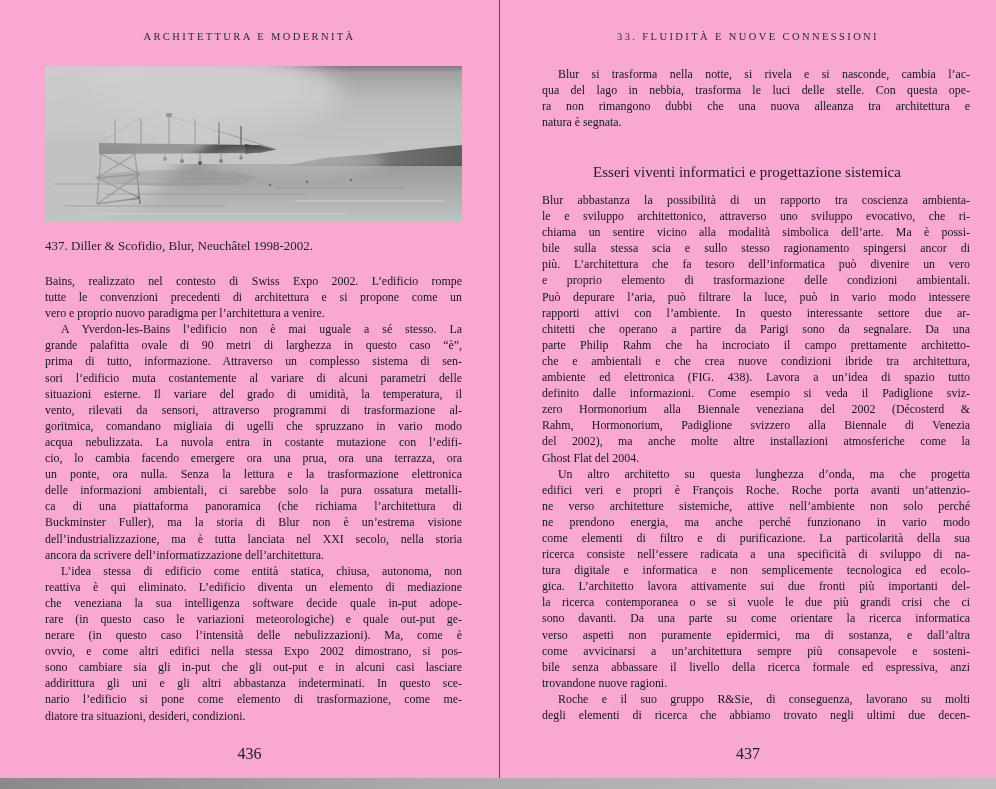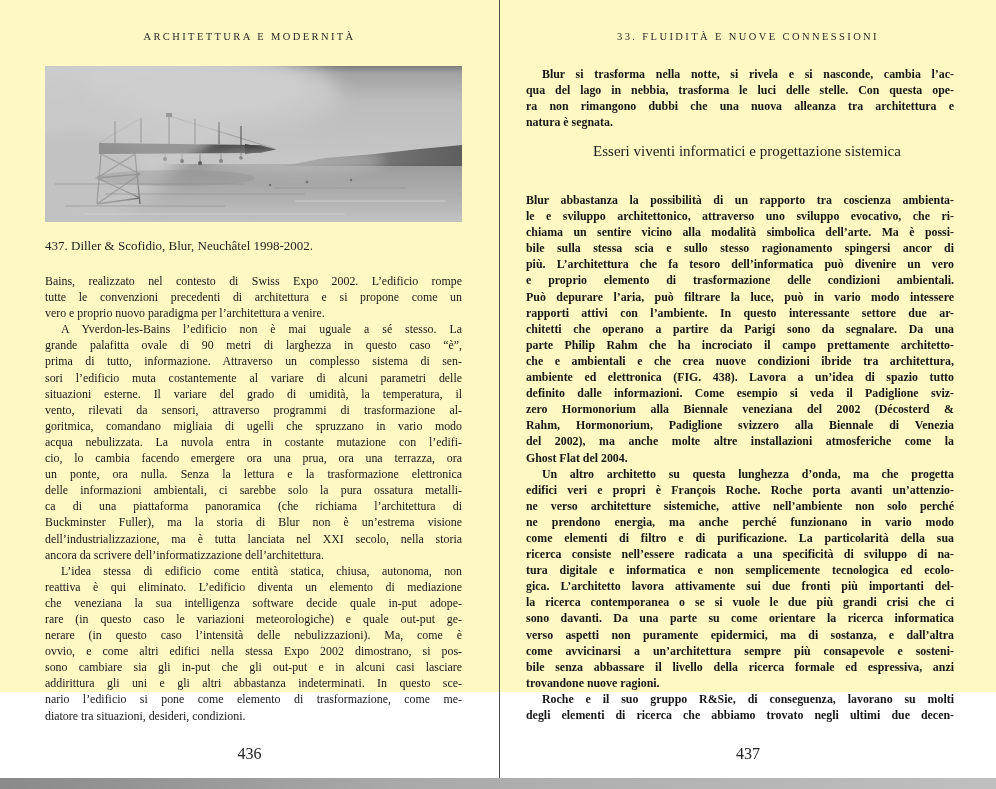--- a/index.html
+++ b/index.html
@@ -2,45 +2,45 @@
 <html><head>
 <meta charset="utf-8">
 <style>
   html,body { margin:0; padding:0; }
   body {
     width:996px; height:789px; position:relative;
     background:#ffffff; color:#1c1c1c;
     font-family:"Liberation Serif", serif;
     overflow:hidden;
   }
-  .page { position:absolute; top:0; height:692px; background:#fef9c3; }
+  .page { position:absolute; top:0; height:778px; background:#f9a8d4; }
   #left-page  { left:0;   width:499px; }
   #right-page { left:500px; width:496px; }
 
   .running-head {
     position:absolute; top:31px; left:0; width:100%;
     text-align:center; font-size:10.5px; letter-spacing:2.4px;
     color:#2a2a2a; font-variant:small-caps;
   }
   figure.photo { position:absolute; left:45px; top:66px; width:417px; height:156px; margin:0; }
   .caption { position:absolute; left:45px; top:238px; width:417px; font-size:13px; color:#222; }
 
   .body-text { position:absolute; font-size:11.9px; line-height:16.1px; color:#161616; }
   .left-col  { left:45px; top:273px; width:417px; }
-  .right-col { left:26px; width:428px;font-weight:bold; }
+  .right-col { left:42px; width:428px; }
   .rp-a { top:66px; }
   .rp-b { top:192px; }
 
   .para { margin:0; }
   .line { text-align:justify; text-align-last:justify; height:16.1px; overflow:hidden; }
   .line.endline { text-align-last:left; }
   .line.indent { text-indent:16px; }
 
   .section-heading {
-    position:absolute; top:143px; left:33px; width:428px; margin:0;
+    position:absolute; top:164px; left:33px; width:428px; margin:0;
     text-align:center; font-size:15px; font-weight:normal; color:#1c1c1c;
   }
   .folio {
     position:absolute; top:745px; left:0; width:100%;
     text-align:center; font-size:16px; color:#222;
   }
   .gutter {
     position:absolute; left:499px; top:0; width:1px; height:789px;
     background:#4e4e4e;
   }

